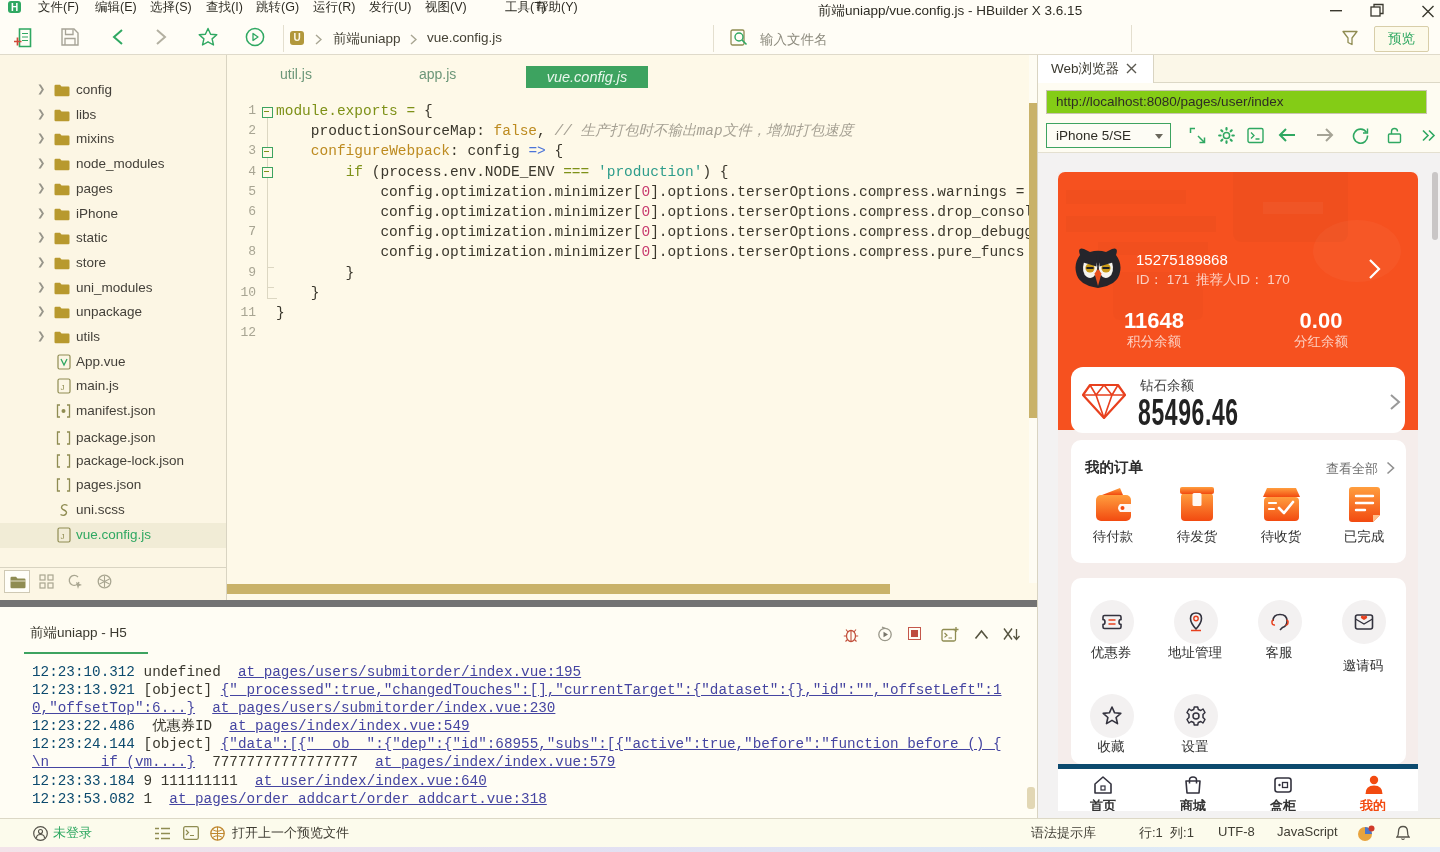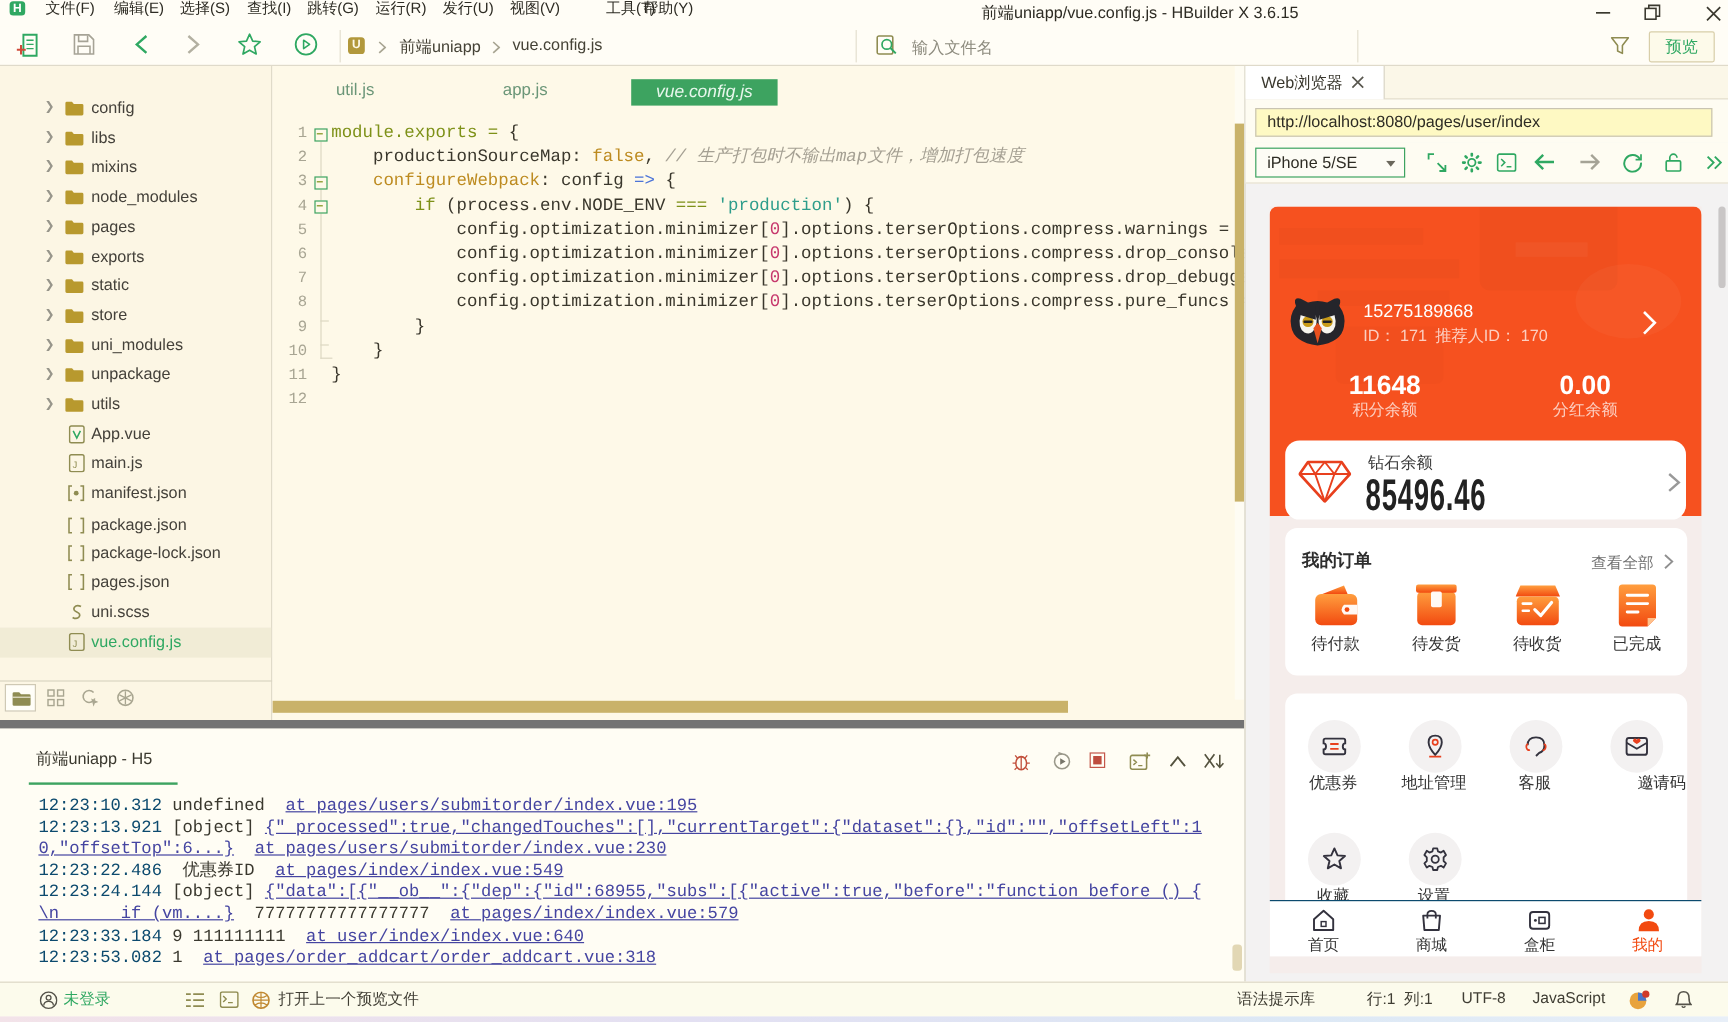--- a/index.html
+++ b/index.html
@@ -46,31 +46,31 @@
 #ctab{position:absolute;left:30px;top:17px;font-size:13.5px;color:#3A382E;}
 #cunderline{position:absolute;left:24px;top:45px;width:124px;height:2px;background:#3DA360;}
 #clog{position:absolute;left:32px;top:56px;font-family:"Liberation Mono",monospace;font-size:14.3px;line-height:18.1px;white-space:pre;color:#3A382E;}
 .ts{color:#0c4a6e;}
 .lnk{color:#4545A1;text-decoration:underline;}
 
 #rpanel{left:1037px;top:55px;width:403px;height:763px;background:#F3F2F2;border-left:1px solid #D9D4C2;box-sizing:border-box;}
 #rtabbar{position:absolute;left:0;top:0;width:403px;height:28px;background:#FBF7E8;border-bottom:1px solid #DCD8C6;box-sizing:border-box;}
 #rtab{position:absolute;left:0;top:0;width:115px;height:28px;background:#FFFFFF;border-right:1px solid #D9D4C2;font-size:13.5px;color:#3A382E;line-height:27px;text-indent:13px;}
 #rurlrow{position:absolute;left:0;top:28px;width:403px;height:36px;background:#FEFCF2;}
-#rurl{position:absolute;left:8px;top:7px;width:381px;height:24px;background:#fef9c3;border:1px solid #C9C4B2;box-sizing:border-box;font-size:13.5px;color:#2E2C24;line-height:22px;text-indent:9px;}
+#rurl{position:absolute;left:8px;top:7px;width:381px;height:24px;background:#84cc16;border:1px solid #C9C4B2;box-sizing:border-box;font-size:13.5px;color:#2E2C24;line-height:22px;text-indent:9px;}
 #rdevrow{position:absolute;left:0;top:64px;width:403px;height:33px;background:#FEFCF2;border-bottom:1px solid #E4E0D0;}
 #rdev{position:absolute;left:8px;top:4px;width:125px;height:25px;background:#FDFCF5;border:1px solid #3DA360;box-sizing:border-box;font-size:13.5px;color:#2E2C24;line-height:23px;text-indent:9px;}
 .ricon{position:absolute;top:8px;}
 
 #phone{position:absolute;left:20px;top:117px;width:360px;height:639px;background:#F5EDEB;overflow:hidden;}
 #phead{position:absolute;left:0;top:0;width:360px;height:258px;background:#F6511F;border-radius:7px 7px 0 0;overflow:hidden;}
 #dcard{position:absolute;left:13px;top:195px;width:334px;height:66px;background:#fff;border-radius:12px;}
 #ocard{position:absolute;left:13px;top:268px;width:335px;height:123px;background:#fff;border-radius:10px;}
 #mcard{position:absolute;left:13px;top:406px;width:335px;height:186px;background:#fff;border-radius:10px;}
-#ptabs{position:absolute;left:0;top:578px;width:360px;height:47px;background:#fff;border-top:1px solid #0c4a6e;box-sizing:border-box;}
+#ptabs{position:absolute;left:0;top:592px;width:360px;height:47px;background:#fff;border-top:5px solid #0c4a6e;box-sizing:border-box;font-weight:bold;}
 .plabel{position:absolute;font-size:13.5px;color:#333;}
 .gcirc{position:absolute;width:44px;height:44px;border-radius:50%;background:#F3F1F1;}
 .gcirc svg{position:absolute;left:11px;top:11px;}
 
 #statusbar{left:0;top:818px;width:1440px;height:29px;background:#FCFBEC;border-top:1px solid #DCD8C6;box-sizing:border-box;font-size:13px;color:#3F3D33;}
 #bottomstrip{left:0;top:847px;width:1440px;height:5px;background:linear-gradient(90deg,#F3E3E9,#E3E0F2 40%,#DCE8F5 75%,#E8EFF8);}
 </style>
 </head>
 <body>
 <div class="abs" id="titlebar">
@@ -178,21 +178,21 @@
       <svg style="left:54px;top:6px;" width="16" height="13" viewBox="0 0 16 13">
         <path d="M0.5 2 Q0.5 0.8 1.7 0.8 L6 0.8 L7.5 2.6 L14.3 2.6 Q15.5 2.6 15.5 3.8 L15.5 11 Q15.5 12.2 14.3 12.2 L1.7 12.2 Q0.5 12.2 0.5 11 Z" fill="#B8992E"></path>
       </svg>
       <span class="lbl">pages</span>
     </div>
   <div class="trow" style="top:146.5px;">
       <span class="chv">❯</span>
       <svg style="left:54px;top:6px;" width="16" height="13" viewBox="0 0 16 13">
         <path d="M0.5 2 Q0.5 0.8 1.7 0.8 L6 0.8 L7.5 2.6 L14.3 2.6 Q15.5 2.6 15.5 3.8 L15.5 11 Q15.5 12.2 14.3 12.2 L1.7 12.2 Q0.5 12.2 0.5 11 Z" fill="#B8992E"></path>
       </svg>
-      <span class="lbl">exports</span>
+      <span class="lbl">iPhone</span>
     </div>
   <div class="trow" style="top:171.2px;">
       <span class="chv">❯</span>
       <svg style="left:54px;top:6px;" width="16" height="13" viewBox="0 0 16 13">
         <path d="M0.5 2 Q0.5 0.8 1.7 0.8 L6 0.8 L7.5 2.6 L14.3 2.6 Q15.5 2.6 15.5 3.8 L15.5 11 Q15.5 12.2 14.3 12.2 L1.7 12.2 Q0.5 12.2 0.5 11 Z" fill="#B8992E"></path>
       </svg>
       <span class="lbl">static</span>
     </div>
   <div class="trow" style="top:195.9px;">
       <span class="chv">❯</span>
@@ -523,21 +523,21 @@
       <div class="gcirc" style="left:271px;top:22px;">
           <svg width="22" height="22" viewBox="0 0 22 22">
             <rect x="2.5" y="4" width="17" height="14" rx="2" fill="none" stroke="#33323E" stroke-width="1.6"></rect>
             <path d="M2.5 8 L11 13 L19.5 8" fill="none" stroke="#33323E" stroke-width="1.4"></path>
             <path d="M11 5.5 Q12.5 3.5 14 5.5 Q15 7 11 9 Q7 7 8 5.5 Q9.5 3.5 11 5.5" fill="#E8401E"></path>
           </svg>
         </div>
       <div class="plabel" style="left:-2px;top:66px;width:84px;text-align:center;">优惠券</div>
       <div class="plabel" style="left:82px;top:66px;width:84px;text-align:center;">地址管理</div>
       <div class="plabel" style="left:166px;top:66px;width:84px;text-align:center;">客服</div>
-      <div class="plabel" style="left:250px;top:66px;width:84px;text-align:right;">邀请码</div>
+      <div class="plabel" style="left:250px;top:79px;width:84px;text-align:center;">邀请码</div>
       <div class="gcirc" style="left:19px;top:116px;">
           <svg width="22" height="22" viewBox="0 0 22 22">
             <path d="M11 2 L13.6 7.8 L19.8 8.4 L15.1 12.5 L16.5 18.6 L11 15.4 L5.5 18.6 L6.9 12.5 L2.2 8.4 L8.4 7.8 Z" fill="none" stroke="#33323E" stroke-width="1.6" stroke-linejoin="round"></path>
           </svg>
         </div>
       <div class="gcirc" style="left:103px;top:116px;">
           <svg width="22" height="22" viewBox="0 0 22 22">
             <path d="M9.3 2 H12.7 L13.3 4.5 L15.8 5.5 L18 4 L20 7.5 L18 9.5 V12.5 L20 14.5 L18 18 L15.8 16.5 L13.3 17.5 L12.7 20 H9.3 L8.7 17.5 L6.2 16.5 L4 18 L2 14.5 L4 12.5 V9.5 L2 7.5 L4 4 L6.2 5.5 L8.7 4.5 Z" fill="none" stroke="#33323E" stroke-width="1.5" stroke-linejoin="round"></path>
             <circle cx="11" cy="11" r="3" fill="none" stroke="#33323E" stroke-width="1.5"></circle>
           </svg>

